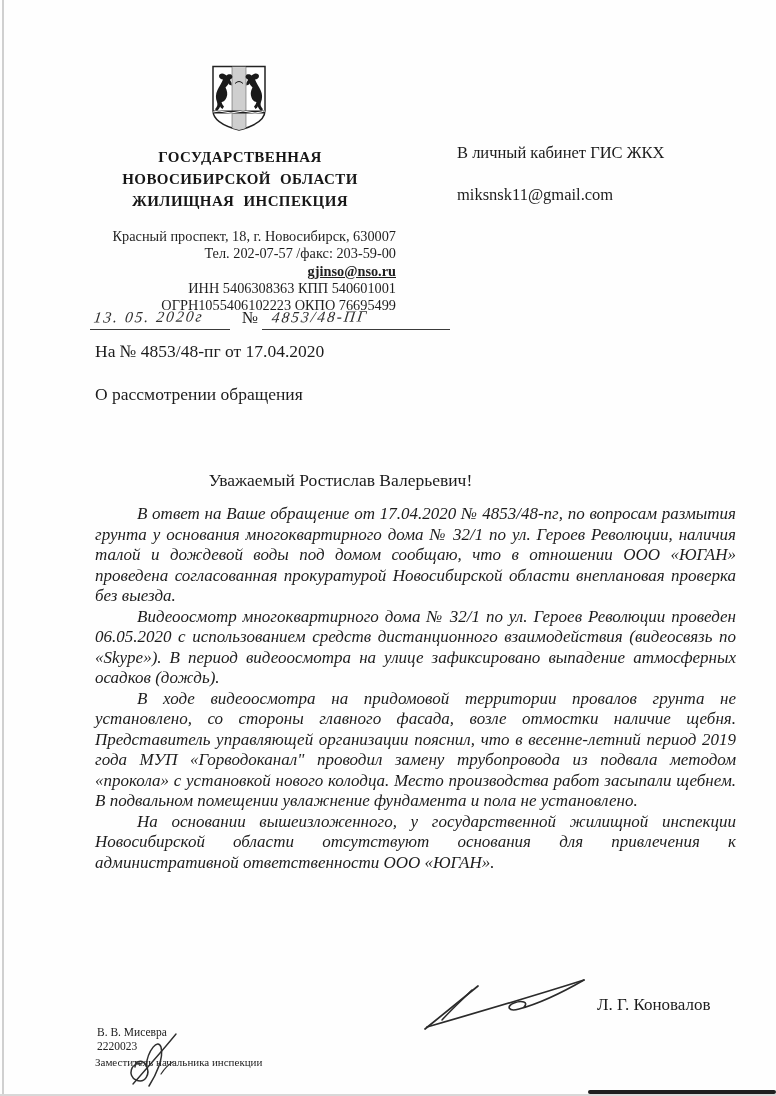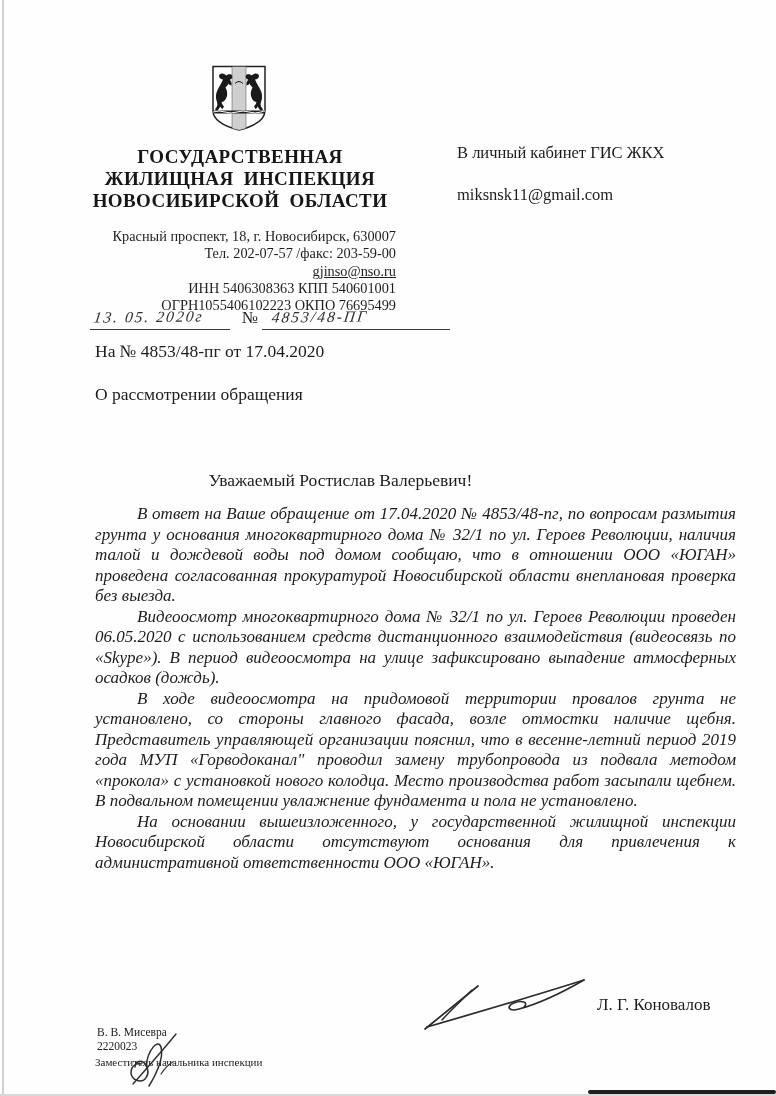--- a/index.html
+++ b/index.html
@@ -9,27 +9,27 @@
   }
   
   .edge-left{position:absolute;left:2px;top:0;width:2px;height:1096px;background:#9a9a9a;opacity:.45;}
   .edge-bottom{position:absolute;left:0;top:1094px;width:776px;height:2px;background:#d8d8d8;}
   .edge-br{position:absolute;left:588px;top:1090px;width:188px;height:4px;background:#1f1f1f;border-radius:2px;}
 
   
   .coat{position:absolute;left:209px;top:61px;width:60px;height:73px;}
   .org-title{
     position:absolute;left:90px;top:146px;width:300px;text-align:center;
-    font-weight:bold;font-size:19px;line-height:22px;letter-spacing:.4px;word-spacing:5px;color:#161616;
+    font-weight:bold;font-size:15px;line-height:22px;letter-spacing:.4px;word-spacing:5px;color:#161616;
   }
   .org-contacts{
     position:absolute;left:84px;top:228px;width:312px;text-align:right;
     font-size:14.3px;line-height:17.3px;color:#1e1e1e;
   }
-  .org-contacts .u{text-decoration:underline;}
+  .org-contacts .u{text-decoration:underline;font-weight:bold;}
 
   
   .docnum-row{position:absolute;left:90px;top:308px;white-space:nowrap;font-size:15px;}
   .hw-slot{display:inline-block;border-bottom:1.6px solid #3a3a3a;vertical-align:bottom;padding-bottom:3px;}
   .slot-date{width:136px;padding-left:4px;}
   .slot-num{width:178px;padding-left:10px;}
   .no{display:inline-block;margin:0 4px 0 12px;font-size:17px;vertical-align:bottom;padding-bottom:2px;}
   .hw{display:inline-block;font-style:italic;letter-spacing:2px;color:#2f2f2f;transform:skewX(-8deg) rotate(-.6deg);font-size:15.5px;}
 
   .ref{position:absolute;left:95px;top:341px;font-size:17.5px;}
@@ -85,22 +85,22 @@
           <path d="M40,34 C44,36 46,41 45,46 L40,44 C39,40 38,37 37,35 Z" fill="#1a1a1a"></path>
           <path d="M22,78 C20,85 22,90 27,93 L30,88 C27,85 25,81 25,77 Z" fill="#1a1a1a"></path>
         </g>
         <path d="M52,42 Q60,34 68,42" stroke="#1a1a1a" stroke-width="2" fill="none"></path>
       </g>
     </svg>
   </div>
 
   <div class="org-title">
     <div>ГОСУДАРСТВЕННАЯ</div>
+    <div>НОВОСИБИРСКОЙ ОБЛАСТИ</div>
     <div>ЖИЛИЩНАЯ ИНСПЕКЦИЯ</div>
-    <div>НОВОСИБИРСКОЙ ОБЛАСТИ</div>
   </div>
 
   <div class="org-contacts">
     <div>Красный проспект, 18, г. Новосибирск, 630007</div>
     <div>Тел. 202-07-57 /факс: 203-59-00</div>
     <div><span class="u">gjinso@nso.ru</span></div>
     <div>ИНН 5406308363  КПП 540601001</div>
     <div>ОГРН1055406102223 ОКПО 76695499</div>
   </div>
 

